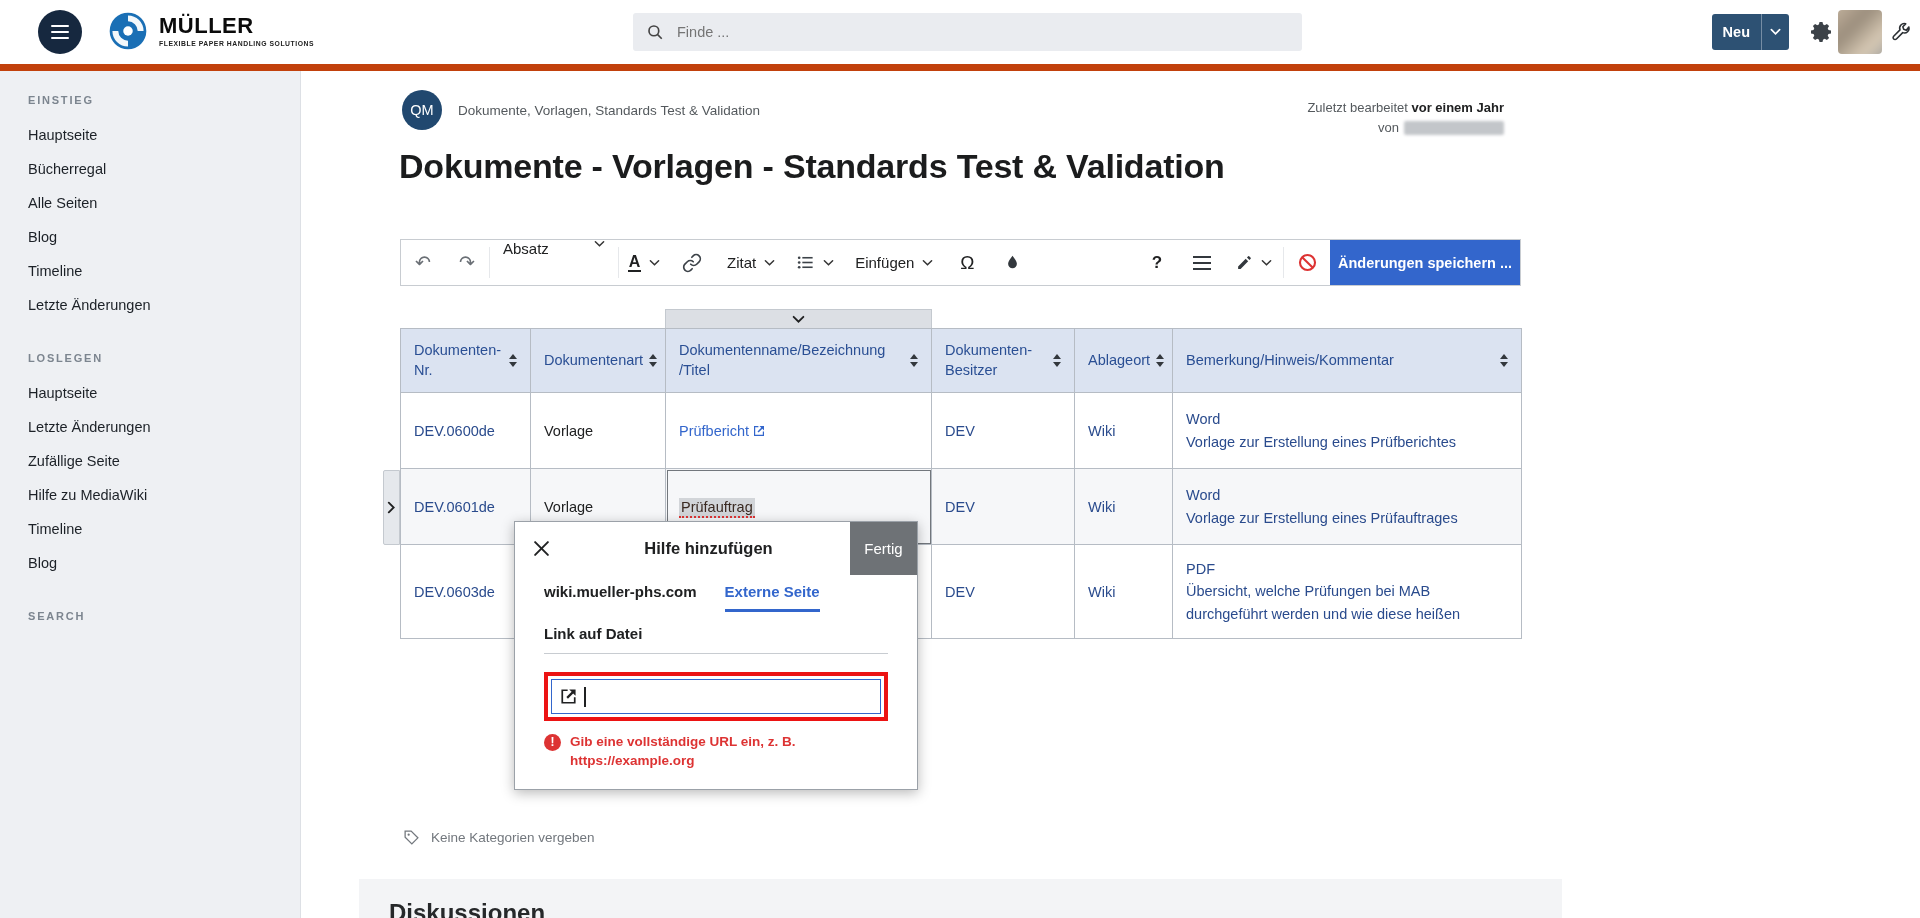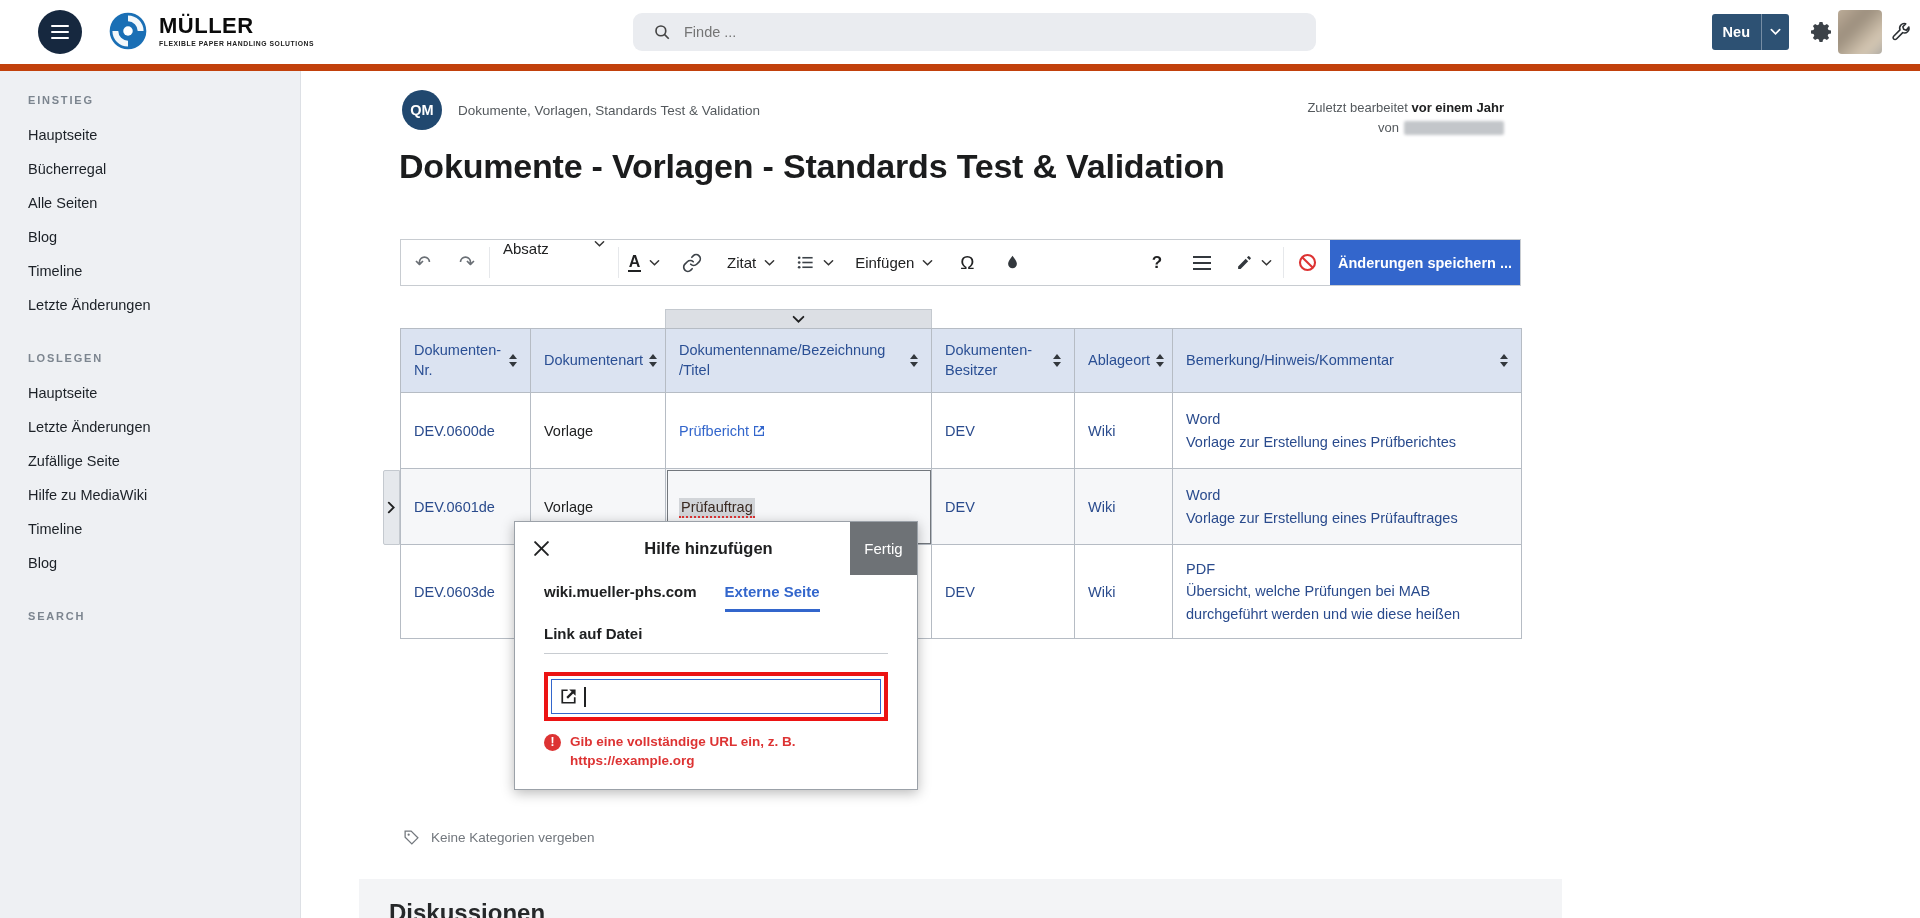--- a/index.html
+++ b/index.html
@@ -11,21 +11,21 @@
   .topbar{position:absolute;top:0;left:0;right:0;height:64px;background:#fff;
           border-bottom:7px solid #c2410c;z-index:40}
   .hamburger-btn{position:absolute;left:38px;top:10px;width:44px;height:44px;border-radius:50%;
           background:#16283f;border:none;display:flex;flex-direction:column;align-items:center;
           justify-content:center;gap:4px;cursor:pointer}
   .hamburger-btn span{display:block;width:18px;height:2px;background:#fff;border-radius:1px}
   .brand{position:absolute;left:106px;top:9px;display:flex;align-items:center;gap:9px;cursor:pointer}
   .brand-text .bname{font-size:22px;font-weight:800;letter-spacing:.5px;color:#0b0b0b;line-height:1}
   .brand-text .btag{font-size:6.8px;letter-spacing:.55px;color:#222;margin-top:3px;font-weight:700}
   .search{position:absolute;left:633px;top:13px;width:643px;height:38px;background:#eaecf0;
-          border-radius:9px;display:flex;align-items:center;padding:0 20px;gap:11px}
+          border-radius:3px;display:flex;align-items:center;padding:0 13px;gap:11px}
   .search input{border:none;background:transparent;font-size:14.5px;color:#333;outline:none;width:100%;
           font-family:"Liberation Sans",sans-serif}
   .neu-btn{position:absolute;right:131px;top:14px;height:36px;display:flex;background:#2d5173;
           border-radius:3px;color:#fff;cursor:pointer;overflow:hidden}
   .neu-main{padding:0 11px;display:flex;align-items:center;font-size:14.5px;font-weight:700}
   .neu-caret{width:27px;display:flex;align-items:center;justify-content:center;border-left:1px solid rgba(255,255,255,.35)}
   .icon-btn{position:absolute;background:none;border:none;cursor:pointer;padding:0}
   .gear-btn{right:86px;top:20px}
   .avatar{position:absolute;right:38px;top:10px;width:44px;height:44px;border-radius:4px;overflow:hidden;cursor:pointer}
   .avatar .blurfill{width:140%;height:140%;margin:-20%;filter:blur(5px);
@@ -38,21 +38,21 @@
   .side-section{margin-top:30px}
   .side-label{padding-left:28px;font-size:11px;letter-spacing:1.8px;color:#7c858f;font-weight:700;margin-bottom:12px}
   .side-item{padding:9px 10px 9px 28px;font-size:14.5px;color:#1c2127;cursor:pointer}
 
   
   .meta{position:absolute;right:416px;top:98px;text-align:right;font-size:13px;color:#54595d;z-index:6;line-height:1.5}
   .meta b{color:#202122}
   .redaction{display:inline-block;width:100px;height:14px;background:#c3c6ca;border-radius:2px;
              vertical-align:middle;margin-left:5px;filter:blur(1.5px)}
   .crumb-badge{position:absolute;left:402px;top:90px;width:40px;height:40px;border-radius:50%;
-             background:#21486f;color:#fff;font-weight:700;font-size:14.5px;display:flex;
+             background:#21486f;color:#fff;font-weight:400;font-size:14.5px;display:flex;
              align-items:center;justify-content:center;cursor:pointer;z-index:6}
   .crumb-text{position:absolute;left:458px;top:103px;font-size:13.5px;color:#54595d;z-index:6;cursor:pointer}
   .page-title{position:absolute;left:399px;top:147px;font-size:34px;font-weight:700;color:#1b1c1d;
              letter-spacing:-.2px;z-index:6;margin:0}
 
   
   .ve-toolbar{position:absolute;left:400px;top:239px;width:1121px;height:47px;border:1px solid #c8ccd1;
              background:#fff;display:flex;align-items:stretch;z-index:6;box-sizing:border-box}
   .tb-btn{display:flex;align-items:center;justify-content:center;cursor:pointer;color:#54595d;background:#fff;border:none}
   .tb-divider{width:1px;background:#e6e8eb;margin:7px 0}

